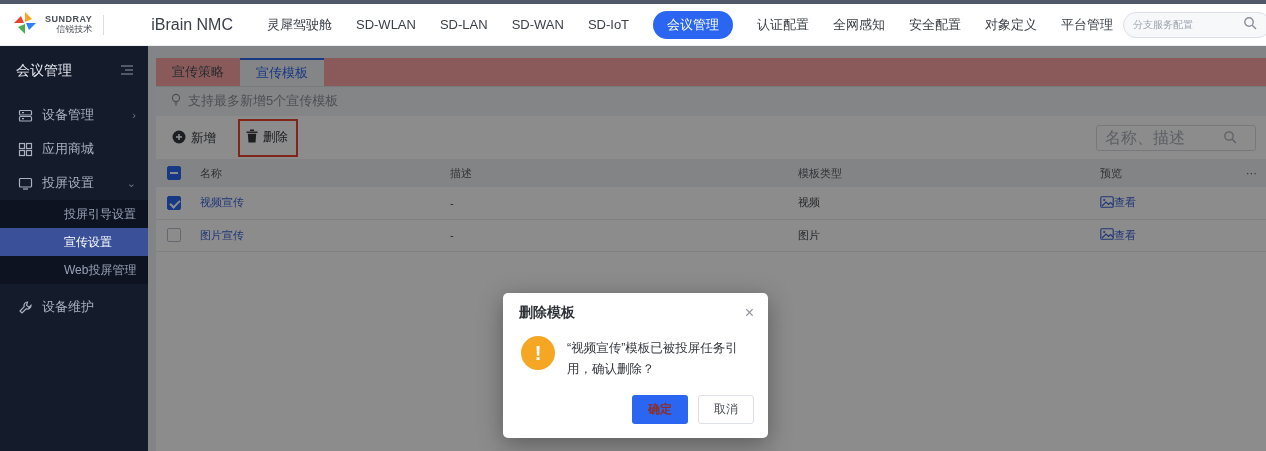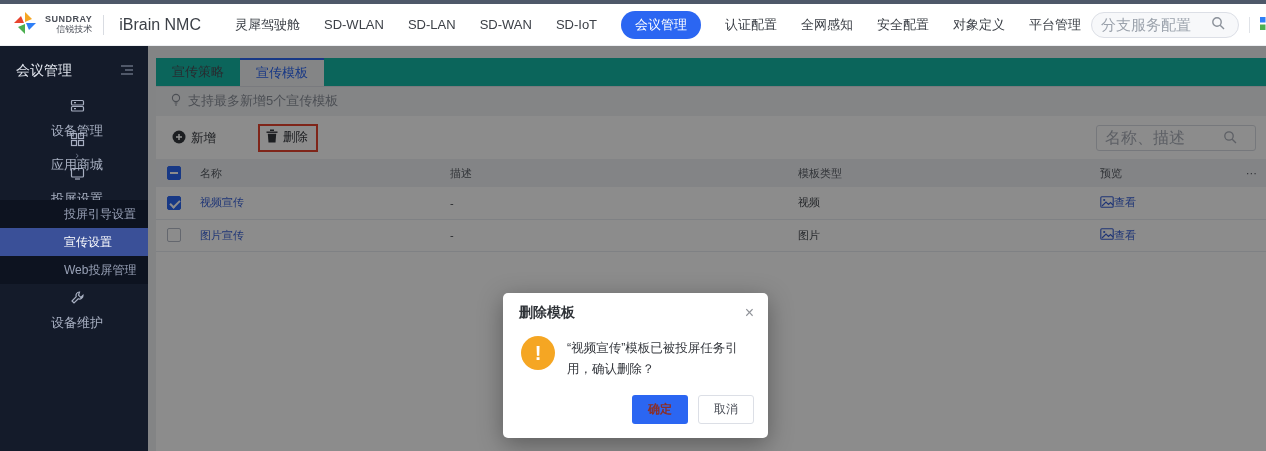--- a/index.html
+++ b/index.html
@@ -9,55 +9,55 @@
   
   .top-strip { height:4px; background:#4e5869; }
 
   
   .topbar { height:42px; background:#fff; display:flex; align-items:center; padding:0 10px 0 12px; border-bottom:1px solid #eef0f3; }
   .brand { display:flex; align-items:center; gap:7px; flex:0 0 auto;text-align:right; }
   .brand .co { display:flex; flex-direction:column; line-height:1.05; }
   .brand .co .en { font-size:9px; font-weight:bold; color:#4a4e57; letter-spacing:.5px; }
   .brand .co .cn { font-size:9px; color:#4a4e57; }
   .brand .divider { width:1px; height:20px; background:#d9dce2; margin:0 8px 0 4px; }
-  .brand .product { font-size:16px; color:#3c4047; font-weight:500; white-space:nowrap; }
+  .brand .product { font-size:16px; color:#3c4047; font-weight:500; white-space:nowrap;margin-left:32px; }
 
   .topnav { display:flex; align-items:center; gap:24px; margin-left:34px; flex:1 1 auto; white-space:nowrap; }
   .topnav .nav-item { color:#3c4047; cursor:pointer; font-size:13px; }
   .topnav .nav-item.active { background:#2b66f2; color:#fff; padding:5px 14px; border-radius:15px; }
 
   .top-right { display:flex; align-items:center; gap:10px; flex:0 0 auto; margin-left:10px; }
   .pill-search { display:flex; align-items:center; width:148px; height:26px; border:1px solid #dcdfe6; background:#f7f8fa; border-radius:14px; padding:0 9px; }
-  .pill-search input { border:none; outline:none; background:transparent; width:110px; font-size:15px; color:#14532d; }
+  .pill-search input { border:none; outline:none; background:transparent; width:110px; font-size:10px; color:#14532d; }
   .pill-search input::placeholder { color:#9ca3ad; }
   .vdiv { width:1px; height:16px; background:#e0e3e8; }
   .tr-link { display:flex; align-items:center; gap:4px; font-size:12px; color:#3c4047; cursor:pointer; white-space:nowrap; }
 
   
   .main { display:flex; height:405px; }
 
   
   .sidebar { width:148px; background:#141b2a; color:#a8b0c2; flex:0 0 auto; display:flex; flex-direction:column; }
   .sb-head { display:flex; align-items:center; justify-content:space-between; padding:16px 14px 18px 16px; color:#e3e7ef; font-size:14px; }
-  .sb-item { display:flex; align-items:center; gap:9px; height:34px; padding:0 12px 0 18px; font-size:13px; cursor:pointer;flex-direction:column; }
+  .sb-item { display:flex; align-items:center; gap:9px; height:34px; padding:0 12px 0 18px; font-size:13px; cursor:pointer; }
   .sb-item .grow { flex:1; }
   .chev { color:#6b7386; font-size:11px; }
   .submenu { background:#0d1320; }
   .sub-item { height:28px; display:flex; align-items:center; padding-left:64px; font-size:12px; color:#98a1b6; cursor:pointer; }
   .sub-item.active { background:#3a5098; color:#fff; }
   .sb-icon { width:15px; height:15px; flex:0 0 auto; }
 
   
   .content { position:relative; flex:1; background:#eef0f3; overflow:hidden; }
   .card { margin:12px 0 0 8px; height:393px; background:#fff; }
-  .tabbar { display:flex; background:#14b8a6; border-bottom:1px solid #dcdfe5; }
+  .tabbar { display:flex; background:#fca5a5; border-bottom:1px solid #dcdfe5; }
   .tab { padding:6px 16px; height:28px; font-size:13px; color:#4a4e57; cursor:pointer; display:flex; align-items:center; }
   .tab.active { background:#f1f2f5; border-top:2px solid #2b66f2; color:#2b66f2; }
   .hint-row { display:flex; align-items:center; gap:6px; background:#f1f2f5; color:#8a9099; font-size:13px; padding:5px 14px 6px 14px; }
-  .toolbar { display:flex; align-items:center; padding:9px 10px 8px 16px; gap:42px; }
+  .toolbar { display:flex; padding:9px 10px 8px 16px; gap:22px; }
   .tool-btn { display:flex; align-items:center; gap:5px; font-size:12.5px; color:#34373d; cursor:pointer; background:none; border:none; font-family:inherit; }
   .anno-box { display:inline-flex; border:2px solid #e8442e; padding:3px 8px 4px 6px; margin:-6px 0; }
   .tb-search { margin-left:auto; display:flex; align-items:center; width:160px; height:26px; border:1px solid #d8dbe2; border-radius:3px; padding:0 8px; background:#fff; }
   .tb-search input { border:none; outline:none; width:118px; font-size:16px; background:transparent; color:#606266; }
   .tb-search input::placeholder { color:#a9aeb8; }
 
   table.grid { width:100%; border-collapse:collapse; font-size:11px; }
   .grid th { background:#eef0f4; color:#5a5f66; font-weight:normal; text-align:left; height:28px; padding:0 8px; }
   .grid td { height:32px; padding:0 8px; border-bottom:1px solid #e8ebf1; color:#45494f; }
   .col-cb { width:36px; text-align:center !important; }

